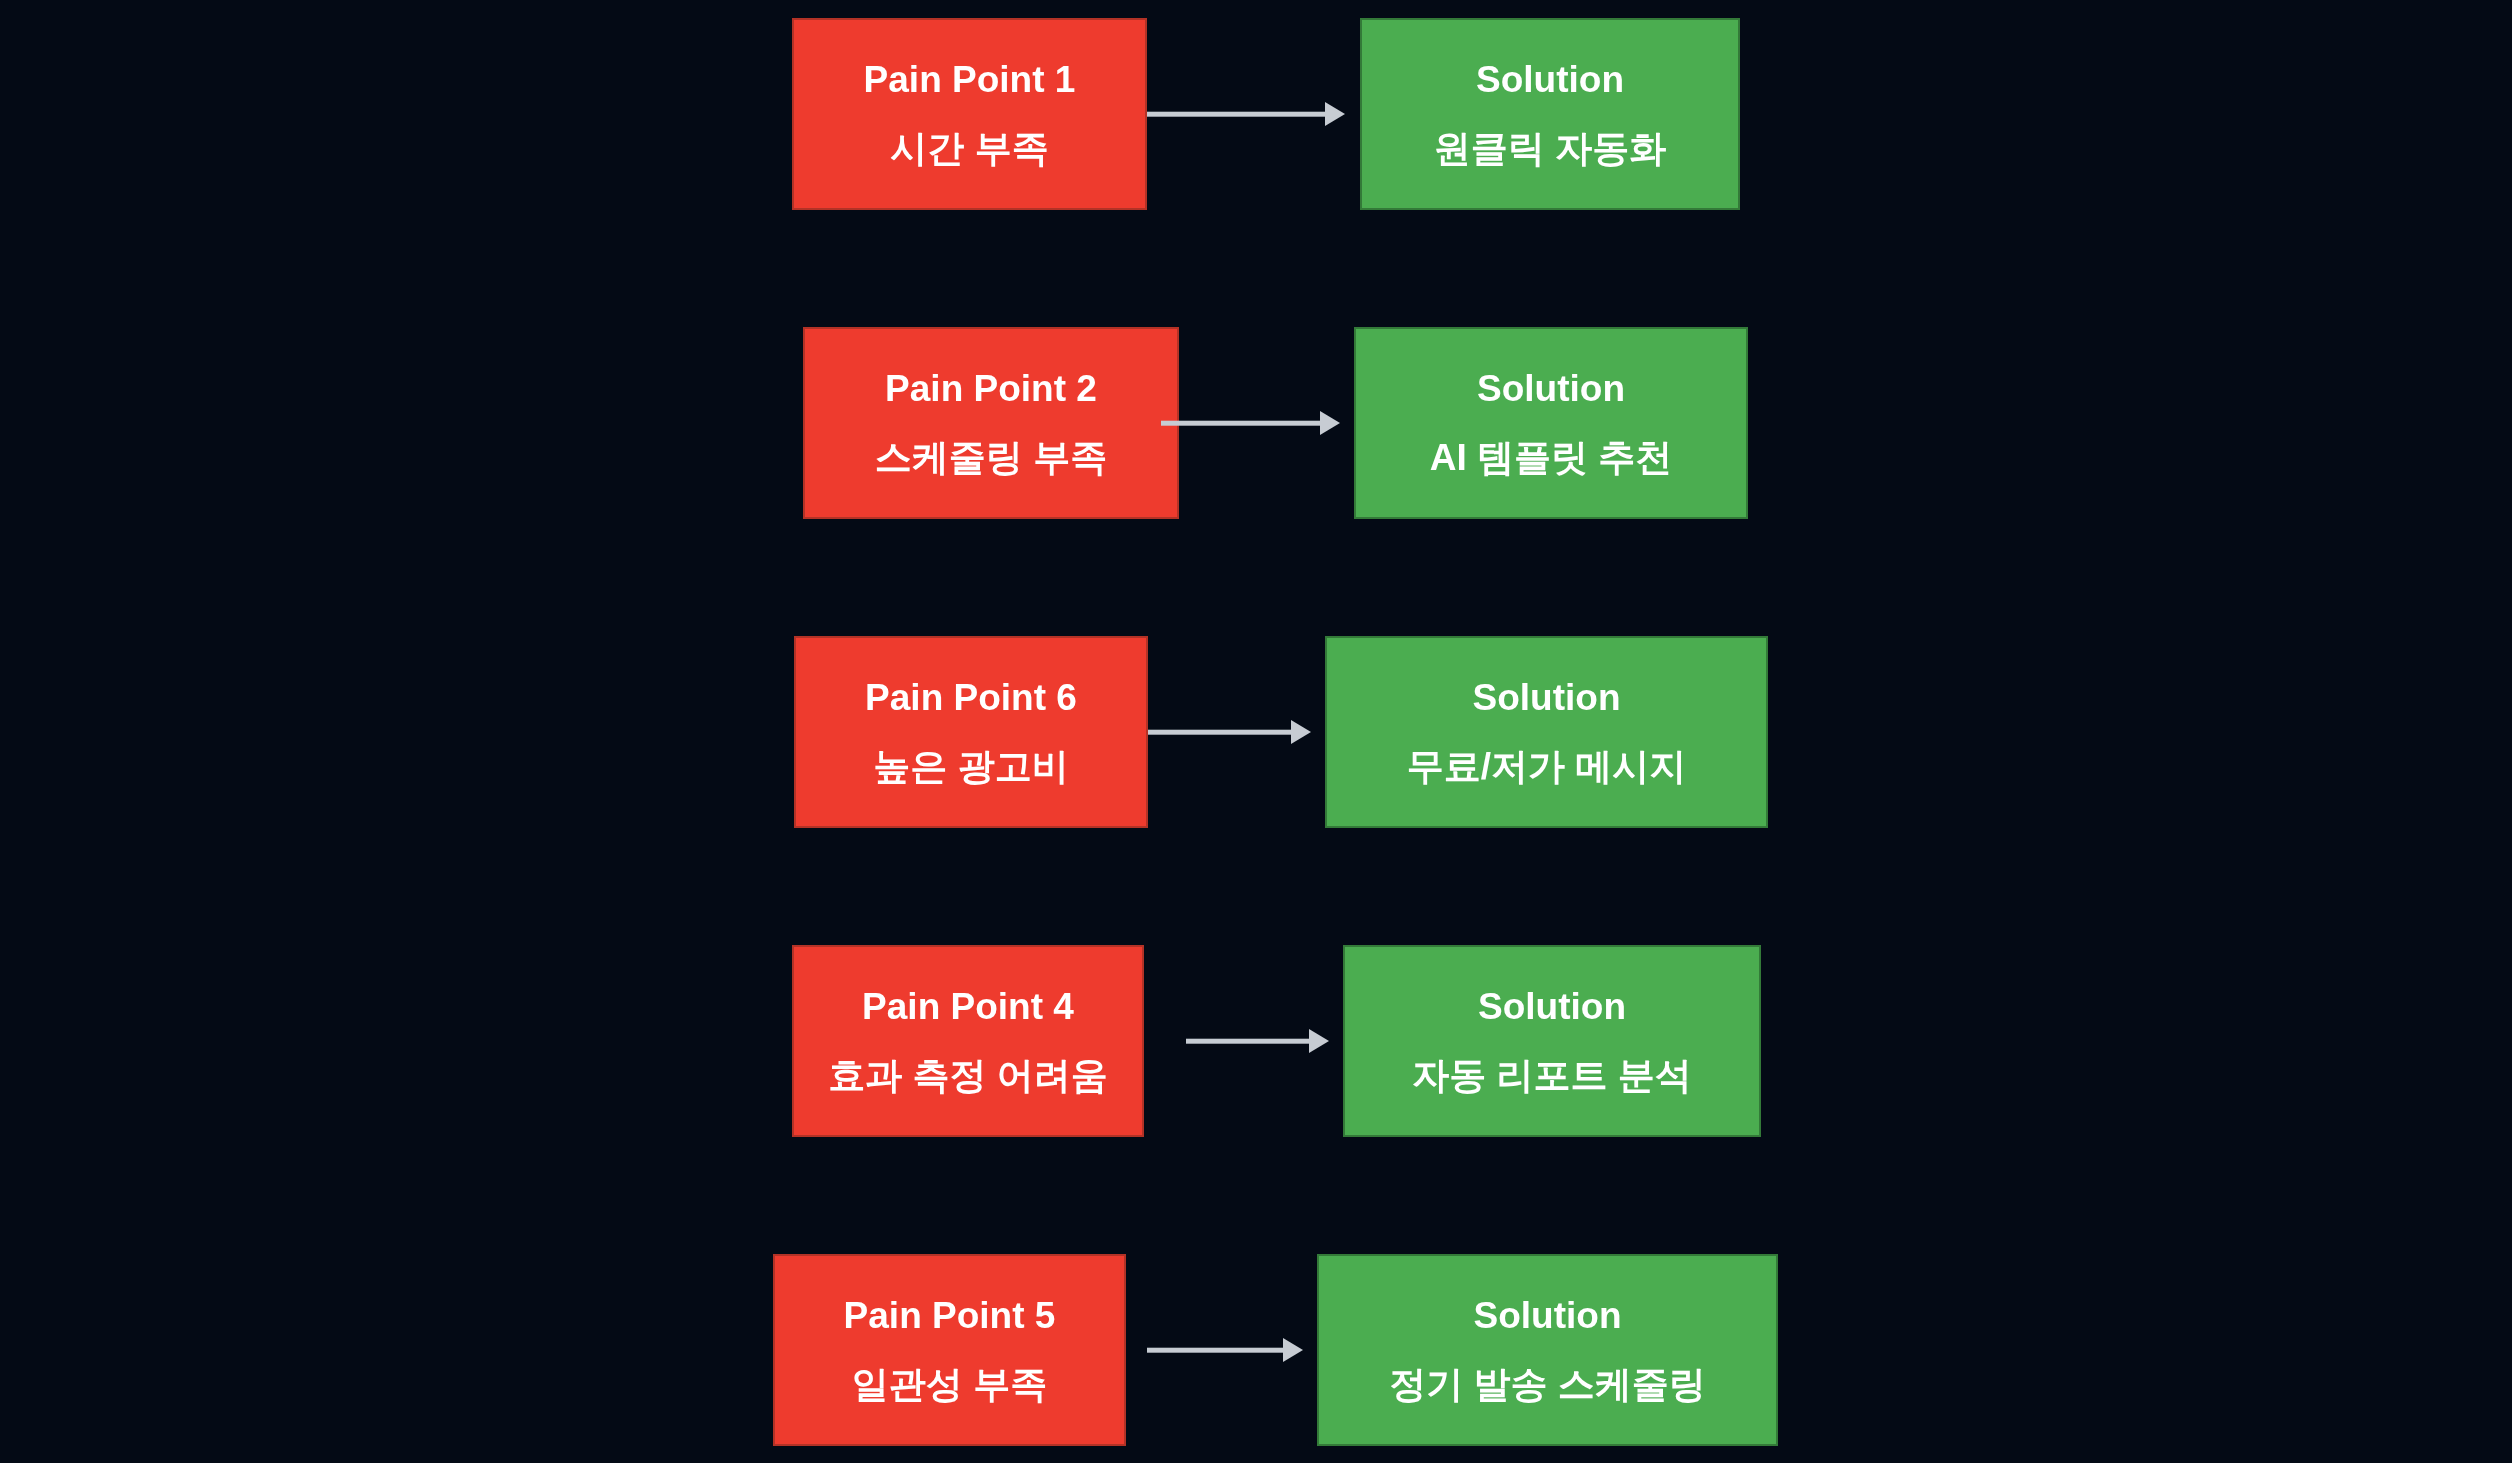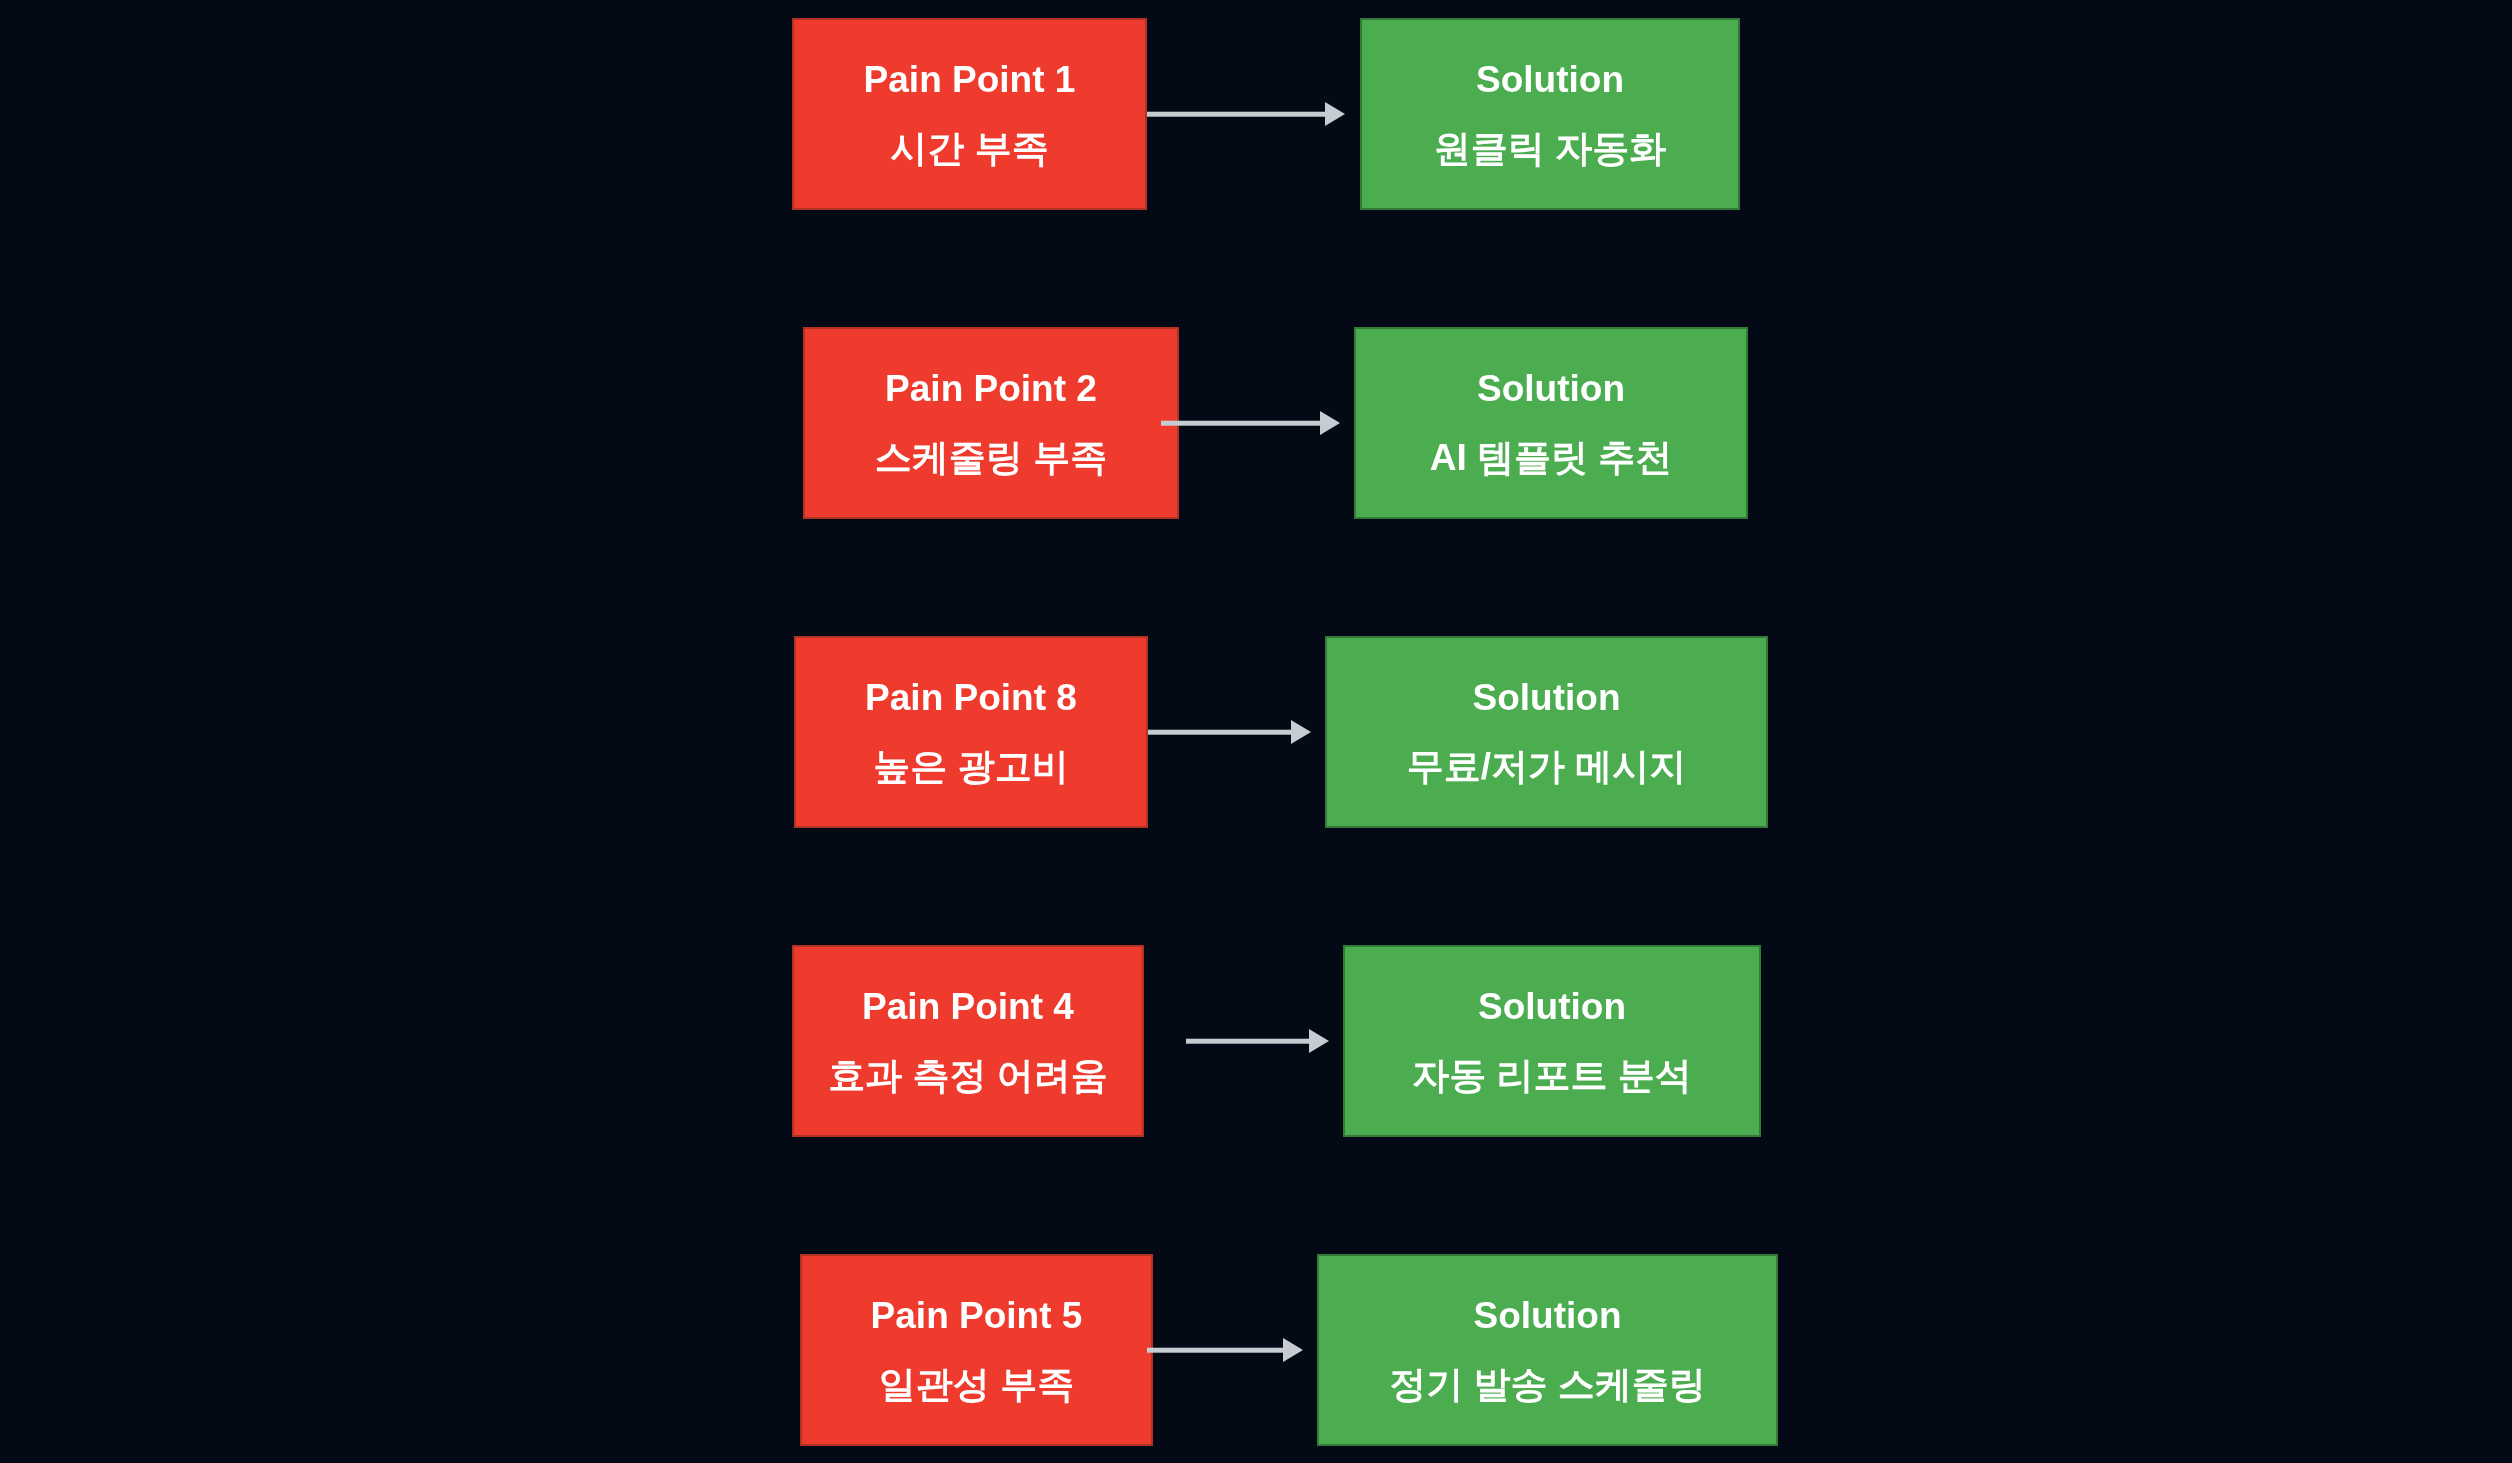--- a/index.html
+++ b/index.html
@@ -95,21 +95,21 @@
   <div class="arrow" style="left:1161px;top:409px;width:179px;">
     <div class="shaft"></div>
     <div class="head"></div>
   </div>
   <div class="box solution" style="left:1340px;top:327px;width:394px;">
     <div class="line">Solution</div>
     <div class="line">AI 템플릿 추천</div>
   </div>
 
   <div class="box pain" style="left:794px;top:636px;width:354px;">
-    <div class="line">Pain Point 8</div>
+    <div class="line">Pain Point 6</div>
     <div class="line">높은 광고비</div>
   </div>
   <div class="arrow" style="left:1148px;top:718px;width:163px;">
     <div class="shaft"></div>
     <div class="head"></div>
   </div>
   <div class="box solution" style="left:1311px;top:636px;width:443px;">
     <div class="line">Solution</div>
     <div class="line">무료/저가 메시지</div>
   </div>
@@ -120,21 +120,21 @@
   </div>
   <div class="arrow" style="left:1186px;top:1027px;width:143px;">
     <div class="shaft"></div>
     <div class="head"></div>
   </div>
   <div class="box solution" style="left:1329px;top:945px;width:418px;">
     <div class="line">Solution</div>
     <div class="line">자동 리포트 분석</div>
   </div>
 
-  <div class="box pain" style="left:800px;top:1254px;width:353px;">
+  <div class="box pain" style="left:773px;top:1254px;width:353px;">
     <div class="line">Pain Point 5</div>
     <div class="line">일관성 부족</div>
   </div>
   <div class="arrow" style="left:1147px;top:1336px;width:156px;">
     <div class="shaft"></div>
     <div class="head"></div>
   </div>
   <div class="box solution" style="left:1303px;top:1254px;width:461px;">
     <div class="line">Solution</div>
     <div class="line">정기 발송 스케줄링</div>

